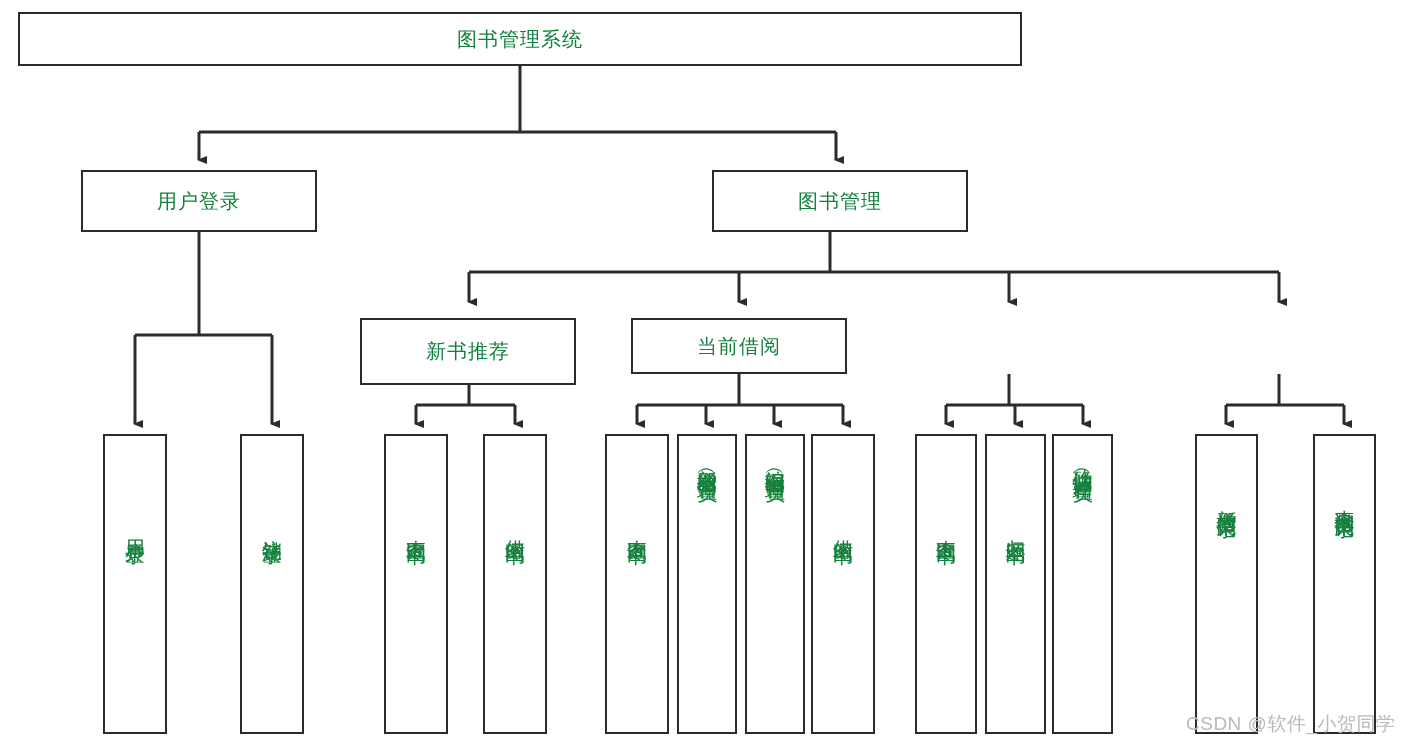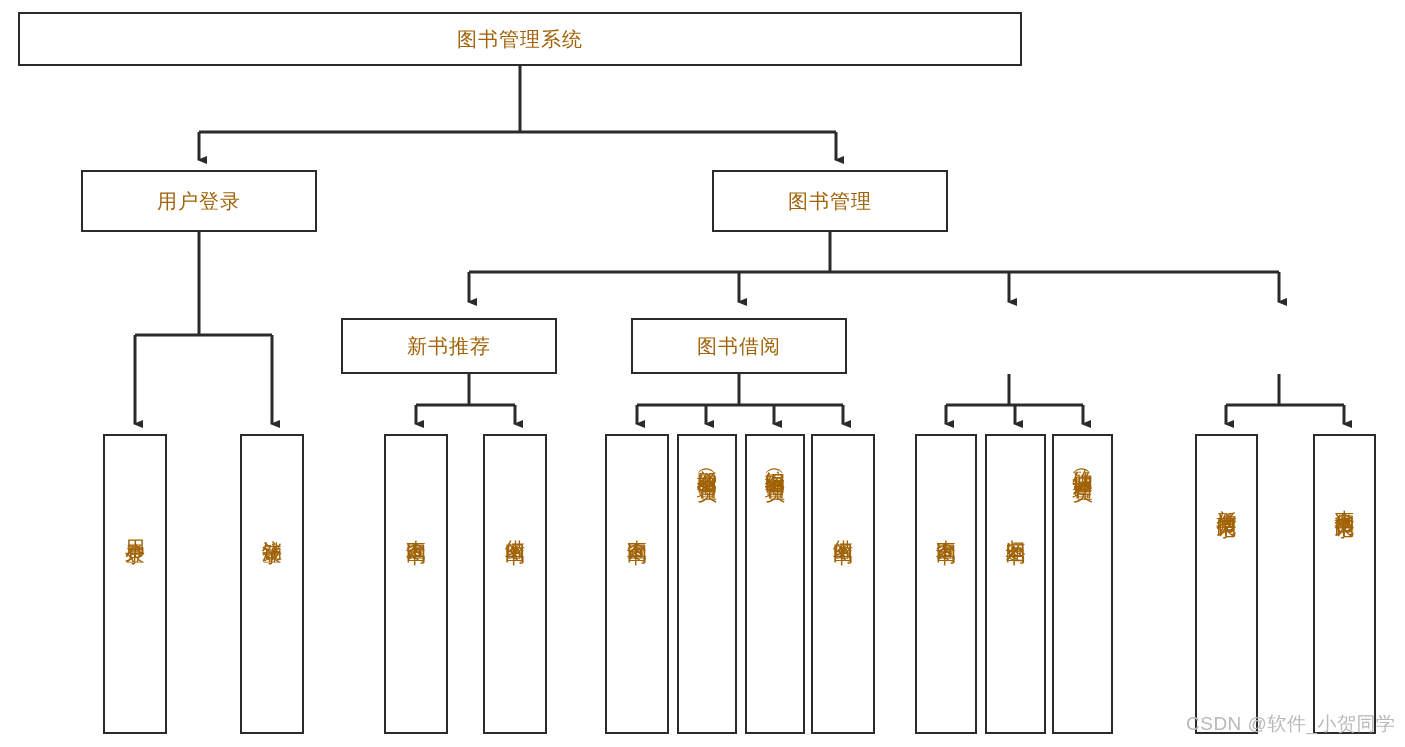--- a/index.html
+++ b/index.html
@@ -22,21 +22,21 @@
     left: 0;
     top: 0;
     width: 1405px;
     height: 747px;
   }
   .node {
     position: absolute;
     box-sizing: border-box;
     border: 2px solid #2b2b2b;
     background: #ffffff;
-    color: #a16207;
+    color: #15803d;
     display: flex;
     align-items: center;
     justify-content: center;
     z-index: 2;
   }
   .node .label {
     display: block;
     white-space: pre-wrap;
   }
   
@@ -141,29 +141,29 @@
     </g>
   </svg>
 
   <div class="node root hbox" style="left:18px; top:12px; width:1004px; height:54px;">
     <span class="label">图书管理系统</span>
   </div>
 
   <div class="node hbox" style="left:81px; top:170px; width:236px; height:62px;">
     <span class="label">用户登录</span>
   </div>
-  <div class="node hbox" style="left:712px; top:170px; width:236px; height:62px;">
+  <div class="node hbox" style="left:712px; top:170px; width:256px; height:62px;">
     <span class="label">图书管理</span>
   </div>
 
-  <div class="node hbox" style="left:341px; top:318px; width:216px; height:56px;">
+  <div class="node hbox" style="left:360px; top:318px; width:216px; height:67px;">
     <span class="label">新书推荐</span>
   </div>
   <div class="node hbox" style="left:631px; top:318px; width:216px; height:56px;">
-    <span class="label">图书借阅</span>
+    <span class="label">当前借阅</span>
   </div>
 
   <div class="node leaf short" style="left:103px; top:434px; width:64px; height:300px;">
     <span class="label">用户登录</span>
   </div>
   <div class="node leaf short" style="left:240px; top:434px; width:64px; height:300px;">
     <span class="label">注销登录</span>
   </div>
 
   <div class="node leaf short" style="left:384px; top:434px; width:64px; height:300px;">

